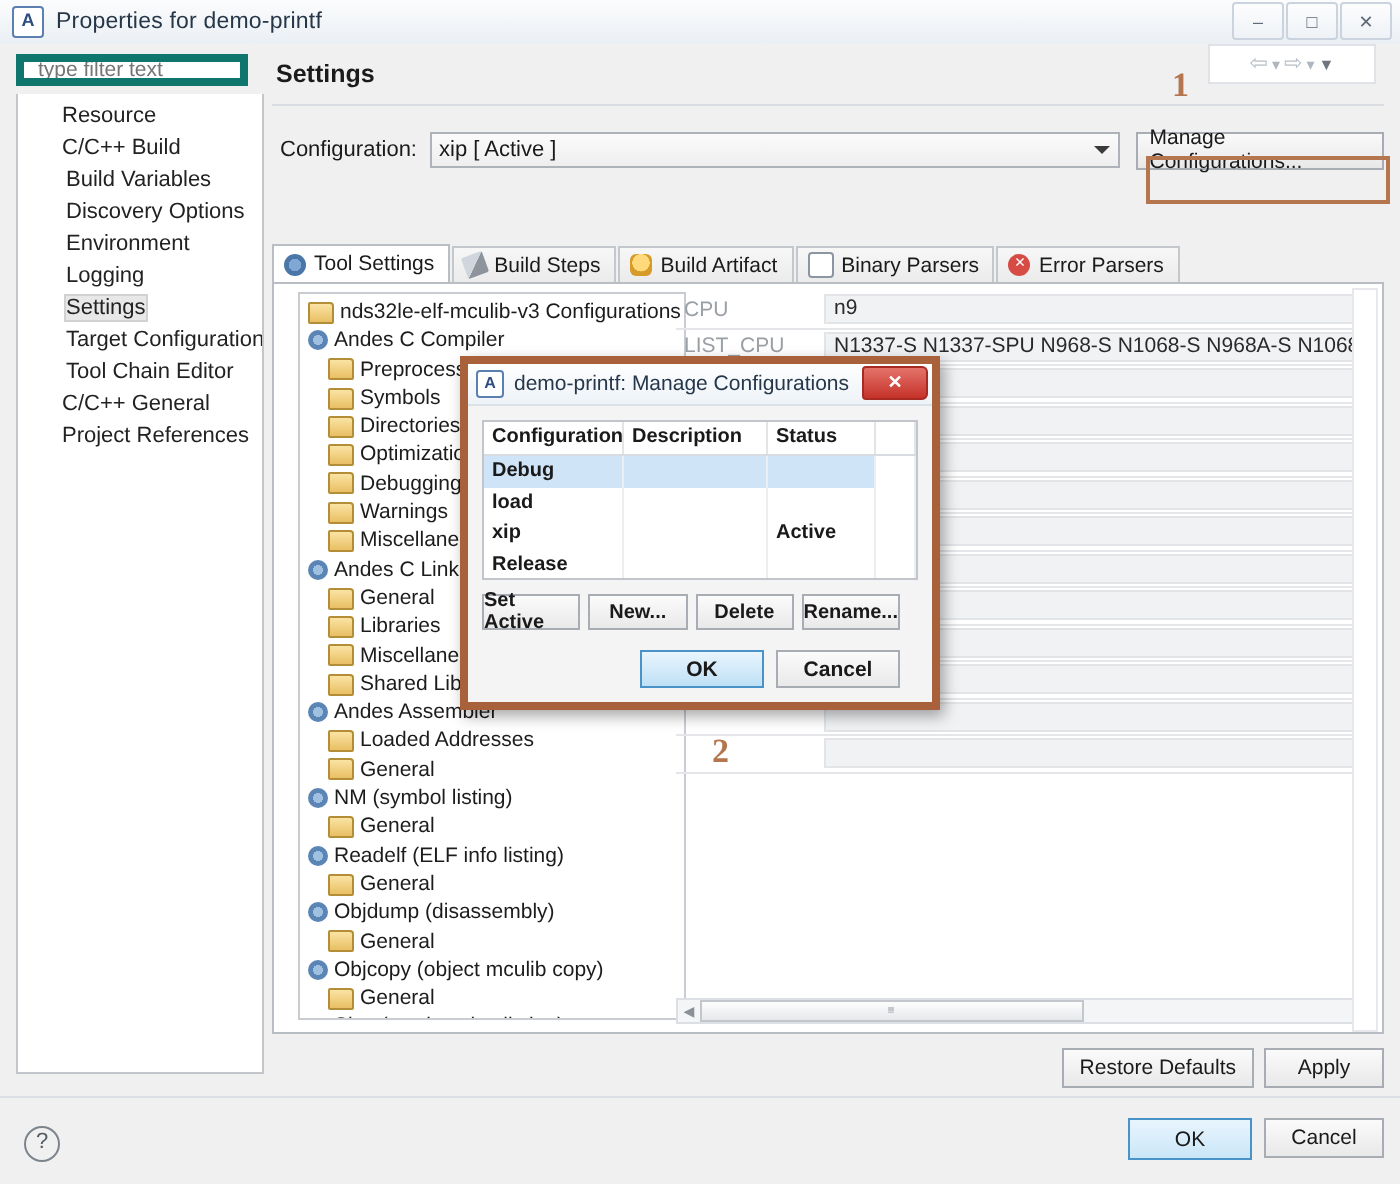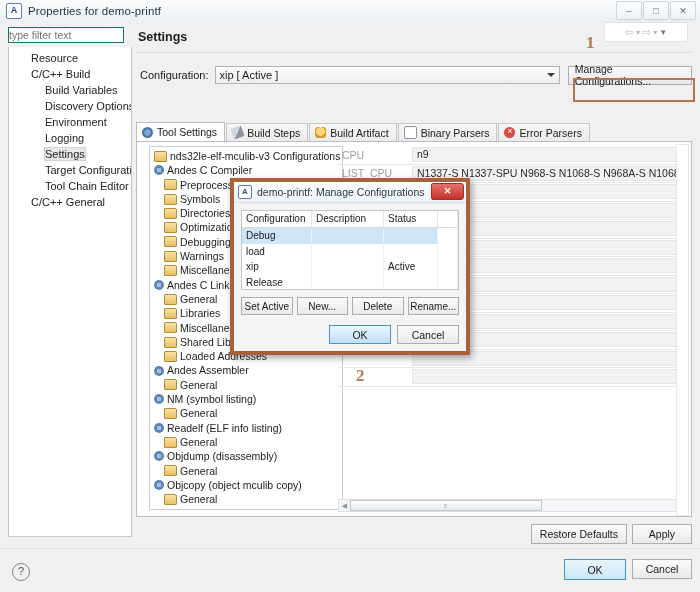--- a/index.html
+++ b/index.html
@@ -74,26 +74,26 @@
 
   
   .left-panel {
     position: absolute;
     left: 8px; top: 0px;
     width: 124px; height: 518px;
   }
   .filter-box {
     width: 116px;
     height: 16px;
-    border: 1px solid #0f766e;
+    border: 4px solid #0f766e;
     background: #ffffff;
     font-family: "Liberation Sans", sans-serif;
     font-size: 10.5px;
     color: #8f9398;
-    padding: 0 0;
+    padding: 0 7px;
     box-sizing: border-box;
     margin-top: 5px;
   }
   .tree-outer {
     position: absolute;
     left: 0; top: 25px;
     width: 124px; height: 490px;
     background: #ffffff;
     border: 1px solid #c3c7cc;
     border-top: none;
@@ -105,21 +105,21 @@
     color: #222;
     padding: 1px 0 1px 0;
     white-space: nowrap;
     line-height: 14px;
   }
   .tree-item.sel span.lbl {
     background: #e8e8e8;
     outline: 1px solid #d2d2d2;
   }
   .lvl1 { padding-left: 22px; }
-  .lvl2 { padding-left: 36px; }
+  .lvl2 { padding-left: 24px; }
 
   
   .right-panel {
     position: absolute;
     left: 136px; top: 0;
     width: 556px; height: 518px;
   }
   .settings-title {
     font-size: 12.5px;
     font-weight: bold;
@@ -473,21 +473,22 @@
     background: linear-gradient(to bottom,#e4736a,#c53229);
     border: 1px solid #a92a22;
     border-radius: 2px 3px 3px 2px;
     color: #fff;
     font-size: 9px;
     font-weight: bold;
     text-align: center;
     line-height: 14px;
   }
   .dlg-body {
-    padding: 7px 7px 0 7px;
+    padding: 7px 16px 0 7px;
+    font-weight: bold;
   }
   .cfg-table {
     width: 218px;
     height: 80px;
     border: 1px solid #c2c6cb;
     background: #ffffff;
     box-sizing: border-box;
     overflow: hidden;
   }
   .cfg-head {
@@ -582,20 +583,21 @@
             <div class="tree-item lvl1"><span class="lbl">Resource</span></div>
             <div class="tree-item lvl1"><span class="lbl">C/C++ Build</span></div>
             <div class="tree-item lvl2"><span class="lbl">Build Variables</span></div>
             <div class="tree-item lvl2"><span class="lbl">Discovery Options</span></div>
             <div class="tree-item lvl2"><span class="lbl">Environment</span></div>
             <div class="tree-item lvl2"><span class="lbl">Logging</span></div>
             <div class="tree-item lvl2 sel"><span class="lbl">Settings</span></div>
             <div class="tree-item lvl2"><span class="lbl">Target Configuration</span></div>
             <div class="tree-item lvl2"><span class="lbl">Tool Chain Editor</span></div>
             <div class="tree-item lvl1"><span class="lbl">C/C++ General</span></div>
+            <div class="tree-item lvl1"><span class="lbl">Project References</span></div>
           </div>
       </div>
     </div>
 
     <div class="right-panel">
       <div class="settings-title">Settings</div>
       <div class="hr-line"></div>
 
       <div class="nav-arrows">
         <span class="na">⇦</span>
@@ -690,27 +692,27 @@
                 <span>Libraries</span>
               </div>
               <div class="it-row d1">
                 <span class="icon-folder"></span>
                 <span>Miscellaneous</span>
               </div>
               <div class="it-row d1">
                 <span class="icon-folder"></span>
                 <span>Shared Library Settings</span>
               </div>
-              <div class="it-row d1">
-                <span class="icon-folder"></span>
-                <span>Loaded Addresses</span>
-              </div>
               <div class="it-row d0">
                 <span class="icon-gear"></span>
                 <span>Andes Assembler</span>
+              </div>
+              <div class="it-row d1">
+                <span class="icon-folder"></span>
+                <span>Loaded Addresses</span>
               </div>
               <div class="it-row d1">
                 <span class="icon-folder"></span>
                 <span>General</span>
               </div>
               <div class="it-row d0">
                 <span class="icon-gear"></span>
                 <span>NM (symbol listing)</span>
               </div>
               <div class="it-row d1">

